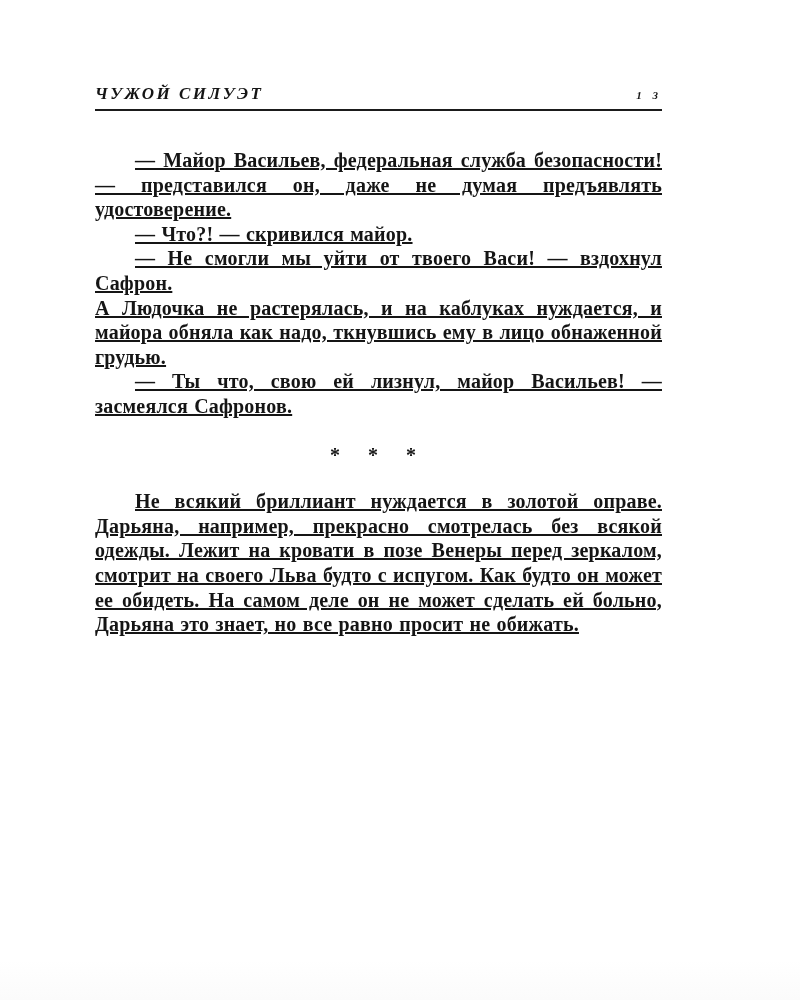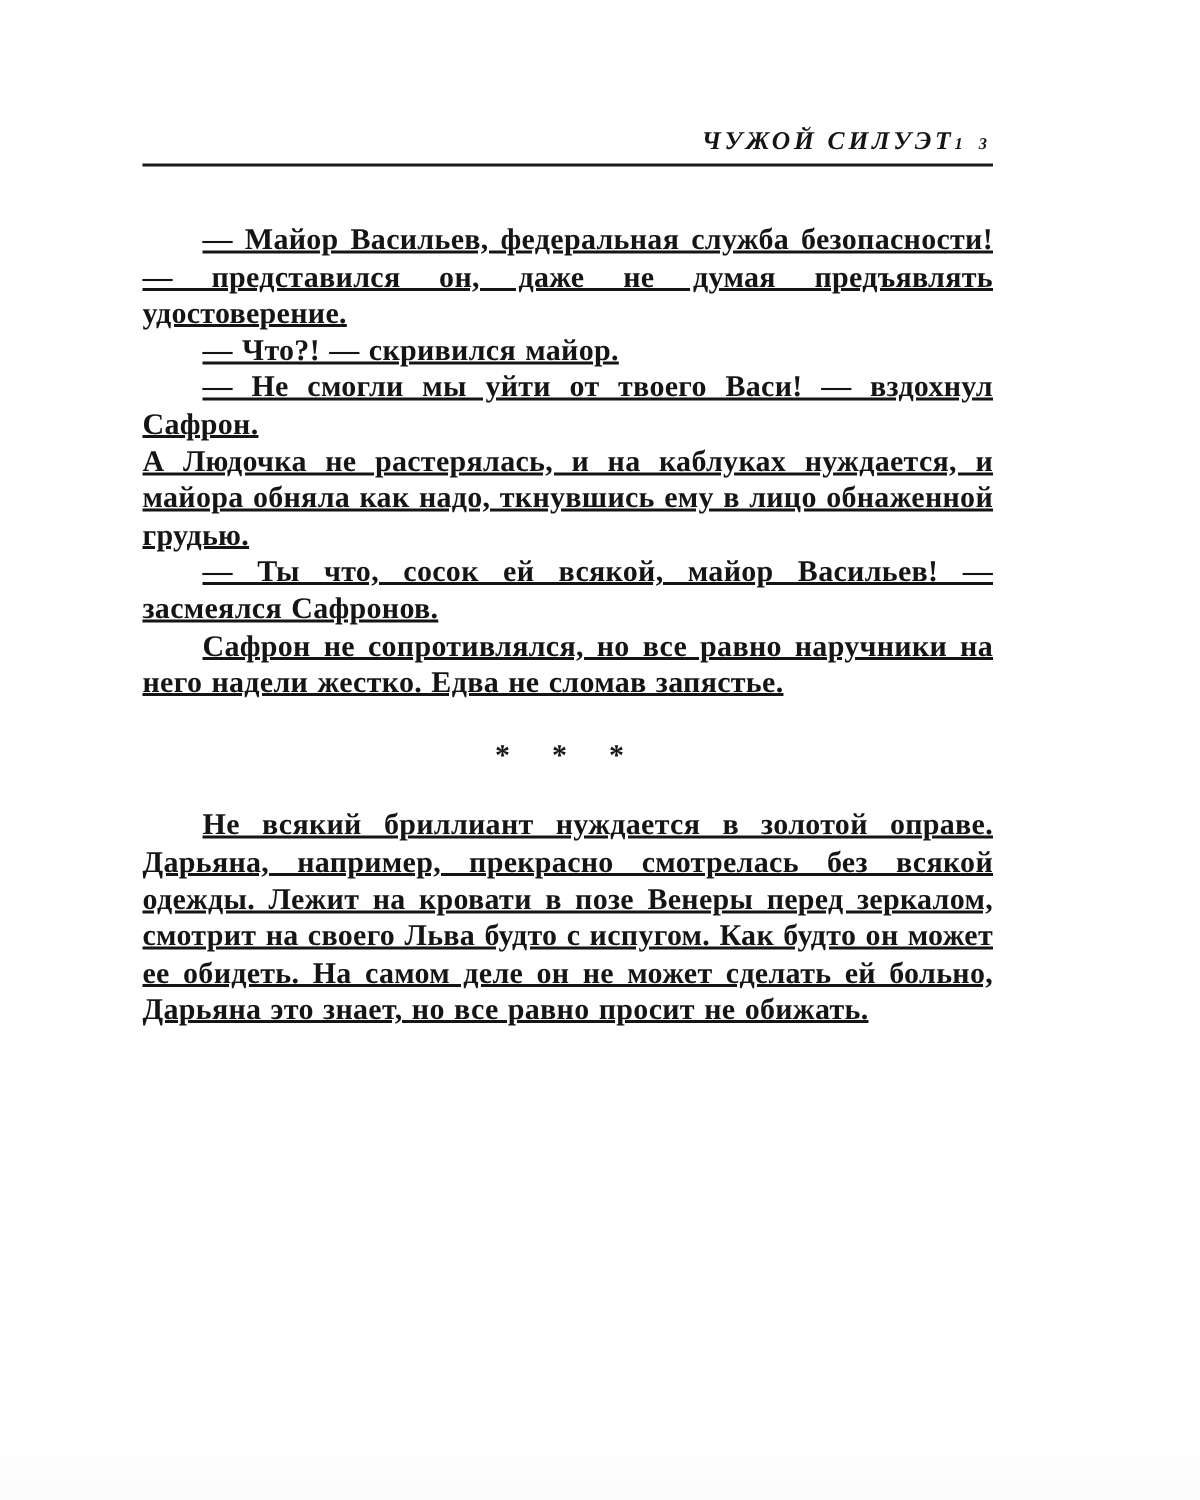--- a/index.html
+++ b/index.html
@@ -13,21 +13,21 @@
   }
   .page {
     position: relative;
     width: 800px;
     height: 1000px;
     padding: 84px 138px 0 95px;
     background: linear-gradient(180deg, #ffffff 0%, #ffffff 96%, #fbfbfb 100%);
   }
   .running-header {
     display: flex;
-    justify-content: flex-end;
+    justify-content: space-between;
     align-items: baseline;
     border-bottom: 2.5px solid #1b1b1b;
     padding-bottom: 5px;
   }
   .running-header .title {
     font-style: italic;
     font-weight: bold;
     font-size: 17px;
     letter-spacing: 2.5px;
   }
@@ -71,22 +71,21 @@
     <span class="title">ЧУЖОЙ СИЛУЭТ</span>
     <span class="pagenum">1 3</span>
   </div>
 
   <div class="body-text">
 
     <p>— Майор Васильев, федеральная служба безопасности! — представился он, даже не думая предъявлять удостоверение.</p>
     <p>— Что?! — скривился майор.</p>
     <p>— Не смогли мы уйти от твоего Васи! — вздохнул Сафрон.</p>
     <p class="no-indent">А Людочка не растерялась, и на каблуках нуждается, и майора обняла как надо, ткнувшись ему в лицо обнаженной грудью.</p>
-    <p>— Ты что, сосок ей всякой, майор Васильев! — засмеялся Сафронов.</p>
-    <p>Сафрон не сопротивлялся, но все равно наручники на него надели жестко. Едва не сломав запястье.</p>
+    <p>— Ты что, свою ей лизнул, майор Васильев! — засмеялся Сафронов.</p>
 
     <div class="separator">* * *</div>
 
     <p>Не всякий бриллиант нуждается в золотой оправе. Дарьяна, например, прекрасно смотрелась без всякой одежды. Лежит на кровати в позе Венеры перед зеркалом, смотрит на своего Льва будто с испугом. Как будто он может ее обидеть. На самом деле он не может сделать ей больно, Дарьяна это знает, но все равно просит не обижать.</p>
 
   </div>
 
 </div>
 
 </body></html>

